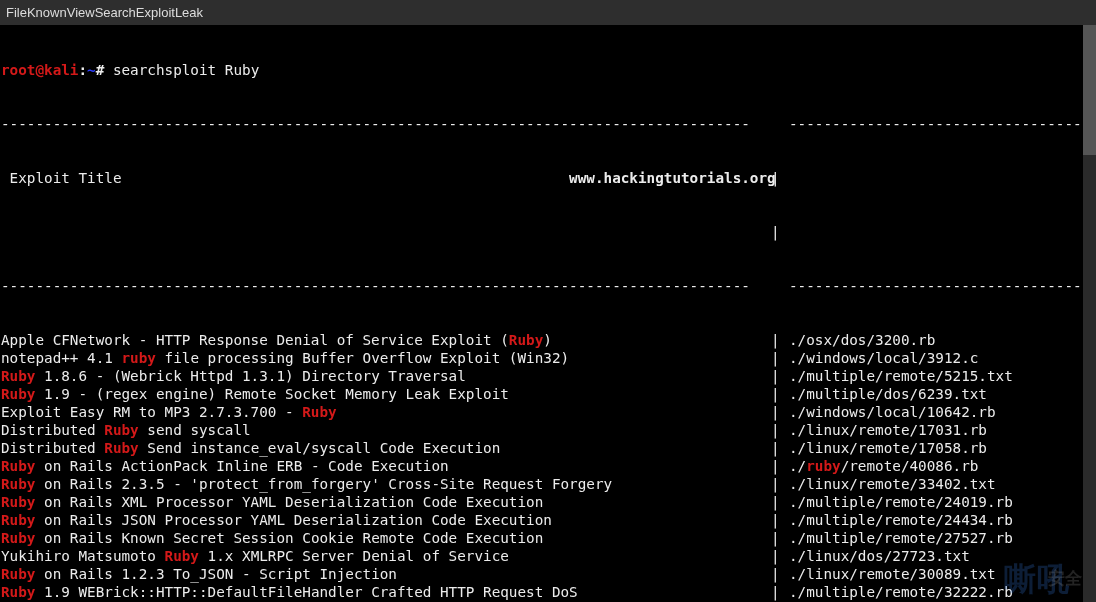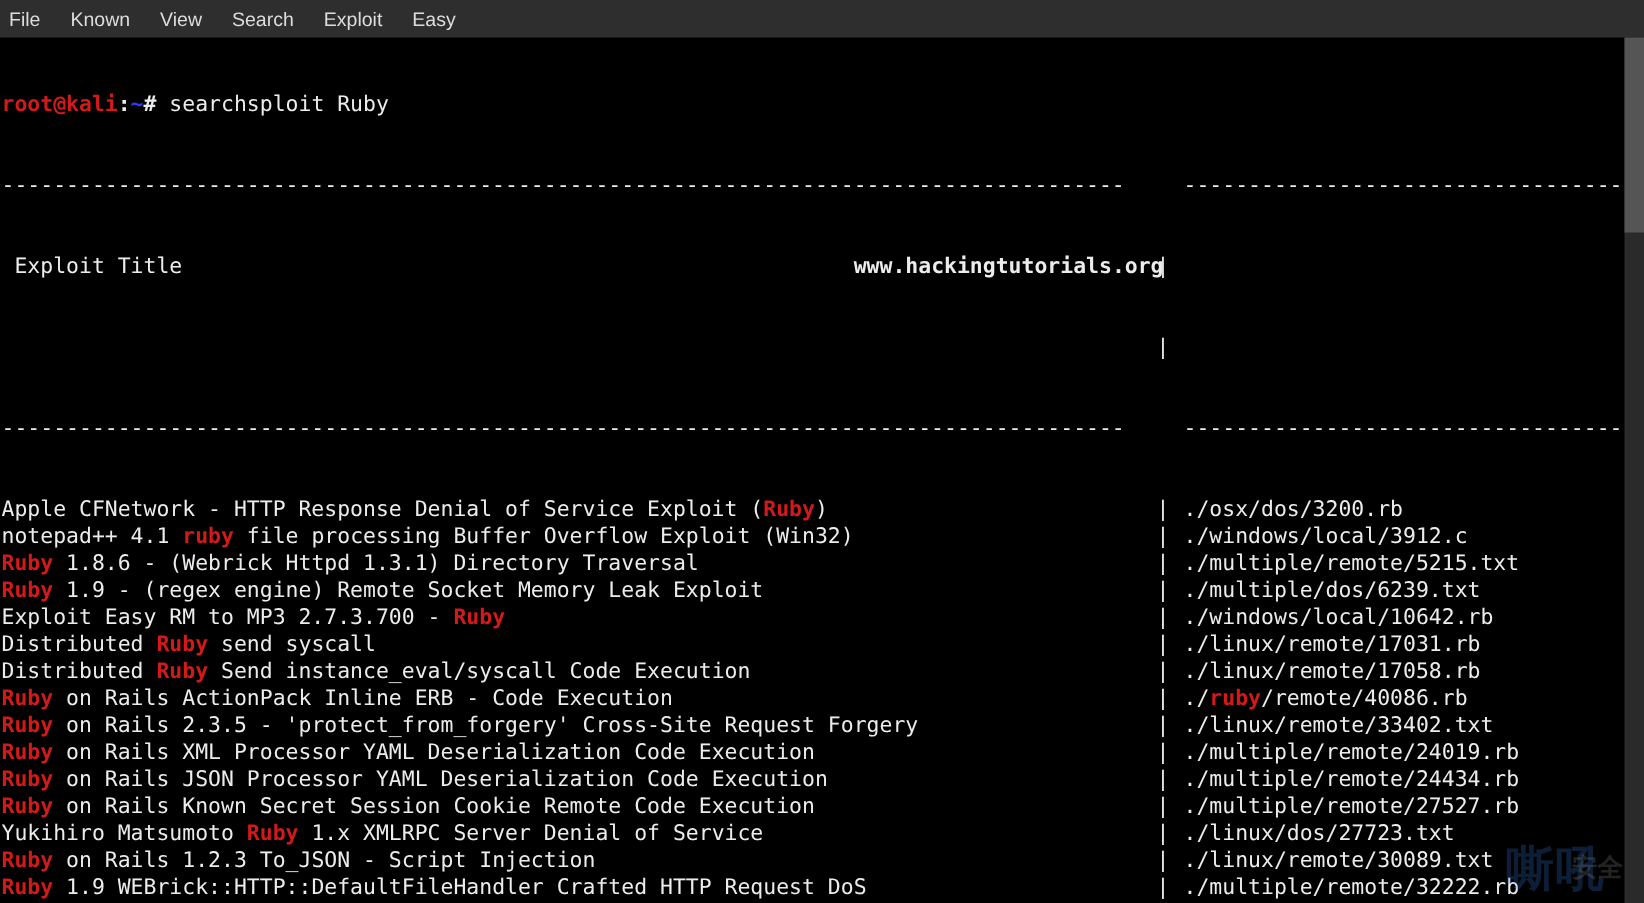--- a/index.html
+++ b/index.html
@@ -13,21 +13,20 @@
     height: 602px;
     overflow: hidden;
     position: relative;
   }
   .menubar {
     background: #2e2e2e;
     height: 25px;
     display: flex;
     align-items: center;
     padding: 0 6px;
-    gap: 20px;
     color: #ddd;
     font-family: sans-serif;
     font-size: 13px;
   }
   .menubar span { cursor: default; }
   .terminal {
     padding: 0px 0px 0 1px;
     white-space: pre;
     position: relative;
   }
@@ -82,21 +81,21 @@
 </style>
 </head>
 <body>
 
 <div class="menubar">
   <span>File</span>
   <span>Known</span>
   <span>View</span>
   <span>Search</span>
   <span>Exploit</span>
-  <span>Easy</span>
+  <span>Leak</span>
 </div>
 
 <div class="terminal">
   <div class="prompt-line"><span class="red">root@kali</span><span class="white">:</span><span class="blue">~</span><span class="white">#</span><span class="plain"> </span><span class="plain">searchsploit Ruby</span></div>
   <div class="row">
     <div class="title-col dashline">---------------------------------------------------------------------------------------</div>
     <div class="sep-col plain"> </div>
     <div class="path-col dashline">----------------------------------</div>
   </div>
   <div class="row">

